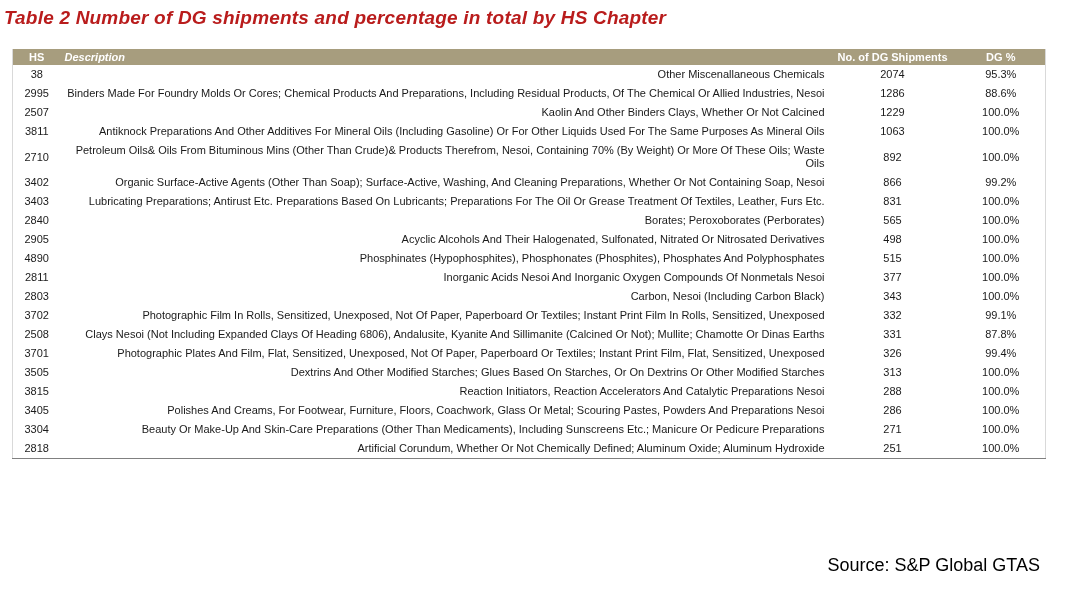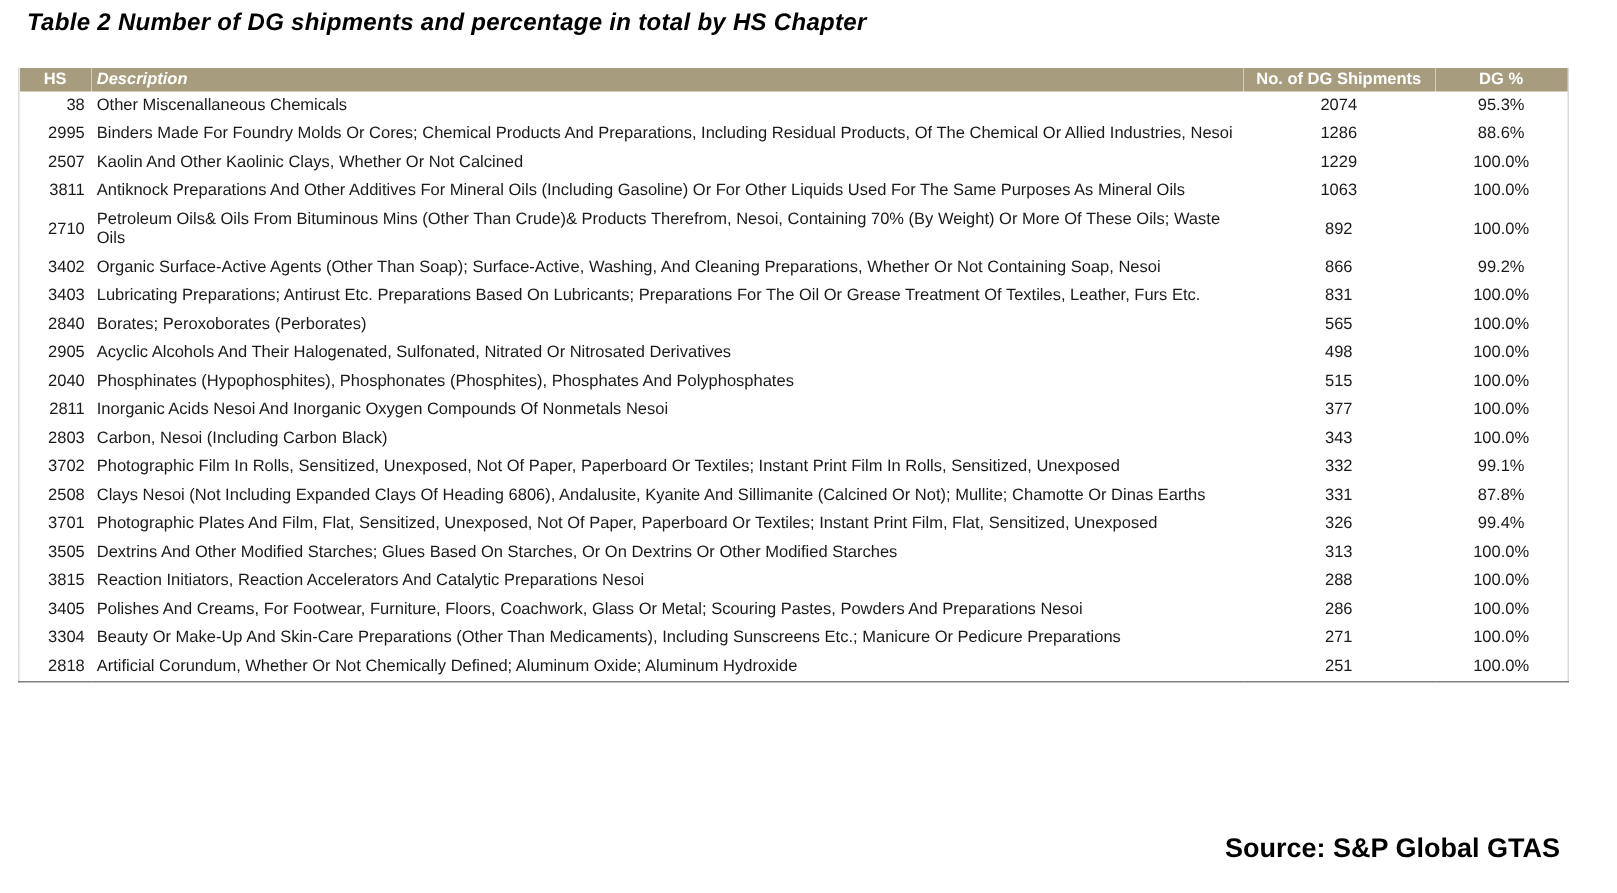--- a/index.html
+++ b/index.html
@@ -6,23 +6,23 @@
   body {
     width: 1078px; height: 595px;
     background: #ffffff;
     font-family: "Liberation Sans", sans-serif;
     position: relative;
     overflow: hidden;
   }
   .title {
     font-style: italic;
     font-weight: bold;
-    font-size: 16px;
-    color: #000000;
-    margin: 7px 0 0 18px;
+    font-size: 19px;
+    color: #b91c1c;
+    margin: 7px 0 0 4px;
     letter-spacing: 0.2px;
   }
   table.dg-table {
     border-collapse: collapse;
     table-layout: fixed;
     width: 1033px;
     margin: 20px 0 0 12px;
     font-size: 11px;
     color: #1a1a1a;
     border-left: 1px solid #d9d9d9;
@@ -38,28 +38,28 @@
     line-height: 12px;
     white-space: nowrap;
     overflow: hidden;
   }
   table.dg-table th.col-desc { text-align: left; }
   table.dg-table td {
     padding: 3px 4px;
     vertical-align: middle;
     line-height: 13px;
   }
-  td.col-hs { text-align: right; padding-left: 3px; }
-  td.col-desc { text-align: left; padding-right: 14px; }
+  td.col-hs { text-align: center; padding-left: 3px; }
+  td.col-desc { text-align: right; padding-right: 14px; }
   td.col-ship, td.col-dg { text-align: center; }
   .source {
     position: absolute;
     right: 38px;
     top: 555px;
-    font-weight: bold;
+    font-weight: normal;
     font-size: 18px;
     color: #000000;
   }
 </style>
 </head>
 <body>
 
 <div class="title">Table 2 Number of DG shipments and percentage in total by HS Chapter</div>
 
 <table class="dg-table">
@@ -85,21 +85,21 @@
         <td class="col-dg">95.3%</td>
       </tr>
       <tr>
         <td class="col-hs">2995</td>
         <td class="col-desc">Binders Made For Foundry Molds Or Cores; Chemical Products And Preparations, Including Residual Products, Of The Chemical Or Allied Industries, Nesoi</td>
         <td class="col-ship">1286</td>
         <td class="col-dg">88.6%</td>
       </tr>
       <tr>
         <td class="col-hs">2507</td>
-        <td class="col-desc">Kaolin And Other Kaolinic Clays, Whether Or Not Calcined</td>
+        <td class="col-desc">Kaolin And Other Binders Clays, Whether Or Not Calcined</td>
         <td class="col-ship">1229</td>
         <td class="col-dg">100.0%</td>
       </tr>
       <tr>
         <td class="col-hs">3811</td>
         <td class="col-desc">Antiknock Preparations And Other Additives For Mineral Oils (Including Gasoline) Or For Other Liquids Used For The Same Purposes As Mineral Oils</td>
         <td class="col-ship">1063</td>
         <td class="col-dg">100.0%</td>
       </tr>
       <tr>
@@ -126,21 +126,21 @@
         <td class="col-ship">565</td>
         <td class="col-dg">100.0%</td>
       </tr>
       <tr>
         <td class="col-hs">2905</td>
         <td class="col-desc">Acyclic Alcohols And Their Halogenated, Sulfonated, Nitrated Or Nitrosated Derivatives</td>
         <td class="col-ship">498</td>
         <td class="col-dg">100.0%</td>
       </tr>
       <tr>
-        <td class="col-hs">2040</td>
+        <td class="col-hs">4890</td>
         <td class="col-desc">Phosphinates (Hypophosphites), Phosphonates (Phosphites), Phosphates And Polyphosphates</td>
         <td class="col-ship">515</td>
         <td class="col-dg">100.0%</td>
       </tr>
       <tr>
         <td class="col-hs">2811</td>
         <td class="col-desc">Inorganic Acids Nesoi And Inorganic Oxygen Compounds Of Nonmetals Nesoi</td>
         <td class="col-ship">377</td>
         <td class="col-dg">100.0%</td>
       </tr>

